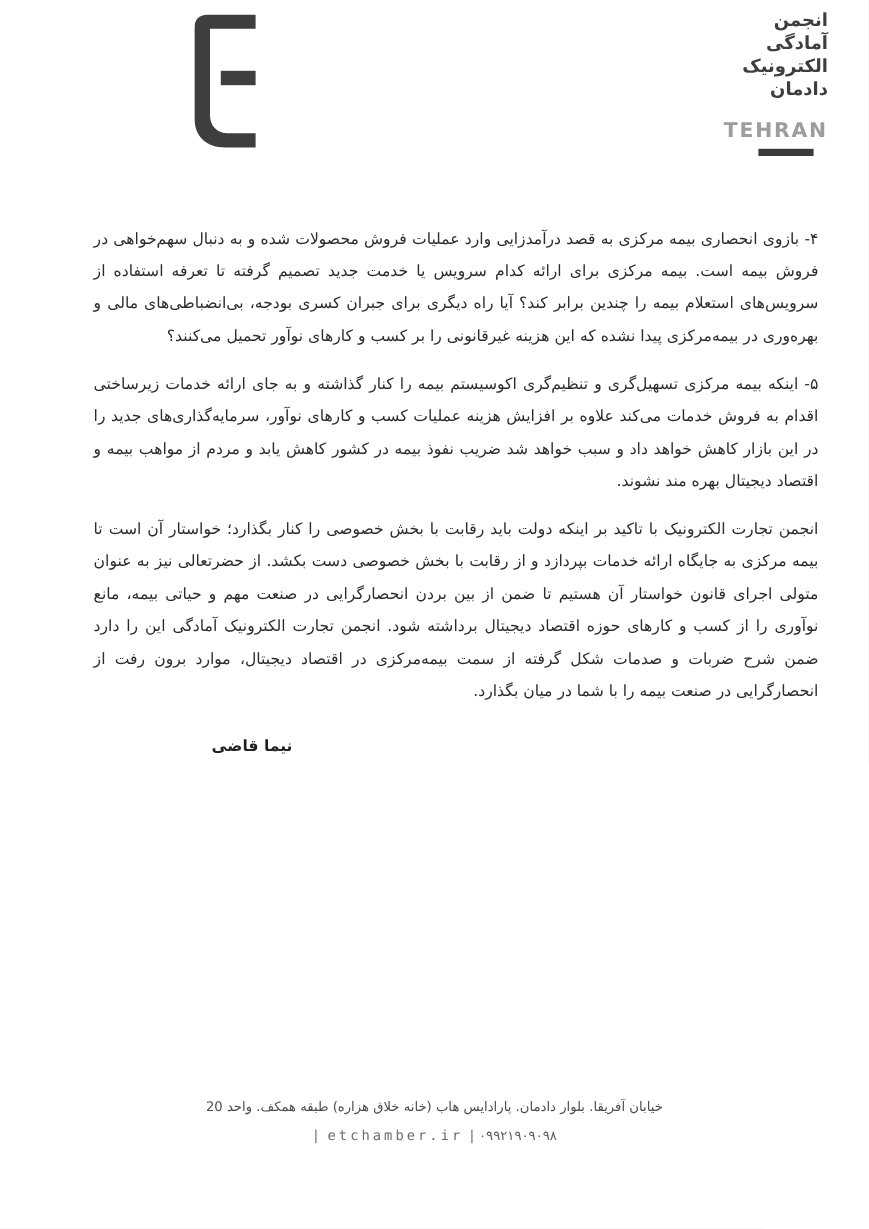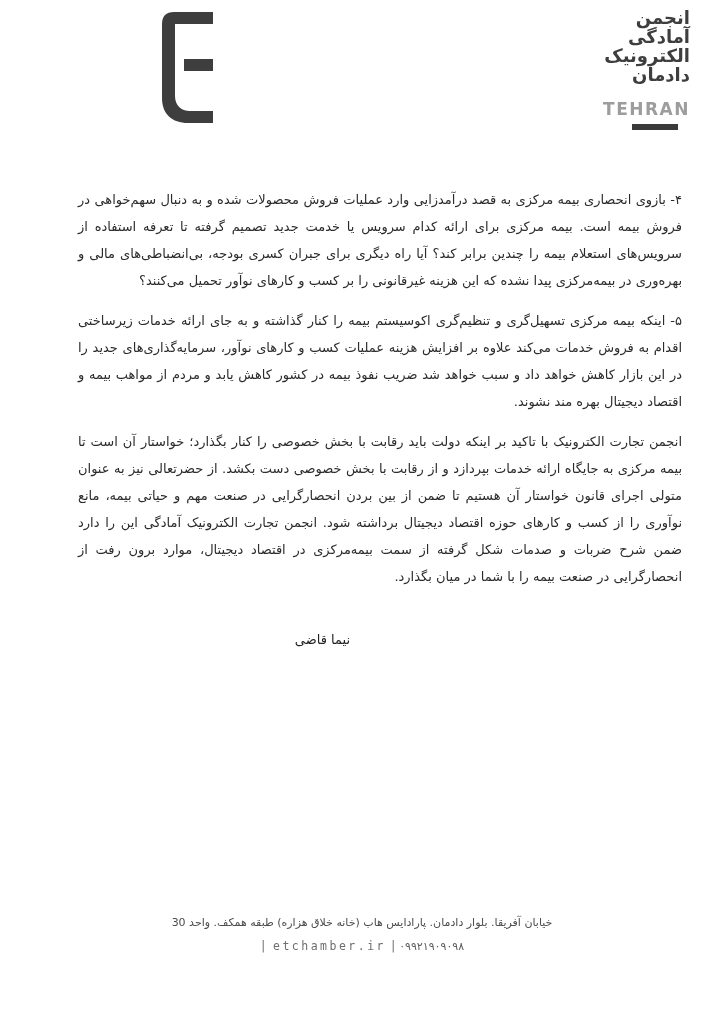--- a/index.html
+++ b/index.html
@@ -18,21 +18,21 @@
   .logo {
     position:absolute; left:162px; top:12px;
     width:52px; height:112px;
   }
   .brand {
     position:absolute; right:34px; top:8px;
     text-align:right;
     direction:rtl;
   }
   .brand .org-line {
-    font-size:18px;
+    font-size:15px;
     line-height:19px;
     font-weight:bold;
     color:#3e3e3e;
   }
   .tehran {
     direction:ltr;
     margin-top:15px;
     font-size:17px;
     font-weight:bold;
     letter-spacing:1.5px;
@@ -52,24 +52,25 @@
     text-align:justify;
     font-size:13px;
     line-height:27px;
     color:#2b2b2b;
     margin-left:36px;
   }
   .body-text p { margin:0 0 13px 0; }
 
   
   .signature {
-    position:absolute; left:70px; top:628px;
+    position:absolute; left:70px; top:611px;
     width:280px;
     direction:rtl;
-    font-weight:normal;
+    text-align:center;
+    font-weight:bold;
     color:#222222;
   }
   .sig-name  { font-size:13px; line-height:24px; }
   .sig-title { font-size:13px; line-height:24px; }
 
   
   .footer {
     position:absolute; left:0; right:0; top:914px;
     text-align:center;
   }
@@ -120,17 +121,17 @@
     <p>۴- بازوی انحصاری بیمه مرکزی به قصد درآمدزایی وارد عملیات فروش محصولات شده و به دنبال سهم‌خواهی در فروش بیمه است. بیمه مرکزی برای ارائه کدام سرویس یا خدمت جدید تصمیم گرفته تا تعرفه استفاده از سرویس‌های استعلام بیمه را چندین برابر کند؟ آیا راه دیگری برای جبران کسری بودجه، بی‌انضباطی‌های مالی و بهره‌وری در بیمه‌مرکزی پیدا نشده که این هزینه غیرقانونی را بر کسب و کارهای نوآور تحمیل می‌کنند؟</p>
     <p>۵- اینکه بیمه مرکزی تسهیل‌گری و تنظیم‌گری اکوسیستم بیمه را کنار گذاشته و به جای ارائه خدمات زیرساختی اقدام به فروش خدمات می‌کند علاوه بر افزایش هزینه عملیات کسب و کارهای نوآور، سرمایه‌گذاری‌های جدید را در این بازار کاهش خواهد داد و سبب خواهد شد ضریب نفوذ بیمه در کشور کاهش یابد و مردم از مواهب بیمه و اقتصاد دیجیتال بهره مند نشوند.</p>
     <p>انجمن تجارت الکترونیک با تاکید بر اینکه دولت باید رقابت با بخش خصوصی را کنار بگذارد؛ خواستار آن است تا بیمه مرکزی به جایگاه ارائه خدمات بپردازد و از رقابت با بخش خصوصی دست بکشد. از حضرتعالی نیز به عنوان متولی اجرای قانون خواستار آن هستیم تا ضمن از بین بردن انحصارگرایی در صنعت مهم و حیاتی بیمه، مانع نوآوری را از کسب و کارهای حوزه اقتصاد دیجیتال برداشته شود. انجمن تجارت الکترونیک آمادگی این را دارد ضمن شرح ضربات و صدمات شکل گرفته از سمت بیمه‌مرکزی در اقتصاد دیجیتال، موارد برون رفت از انحصارگرایی در صنعت بیمه را با شما در میان بگذارد.</p>
   </div>
 
   <div class="signature">
     <div class="sig-name">نیما قاضی</div>
   </div>
 
   <div class="footer">
-    <div class="footer-address">خیابان آفریقا. بلوار دادمان. پارادایس هاب (خانه خلاق هزاره) طبقه همکف. واحد 30</div>
+    <div class="footer-address">خیابان آفریقا. بلوار دادمان. پارادایس هاب (خانه خلاق هزاره) طبقه همکف. واحد 20</div>
     <div class="footer-contact"><span class="mono">|</span> <span class="mono">etchamber.ir</span> <span class="mono">|</span><span class="phone">۰۹۹۲۱۹۰۹۰۹۸</span></div>
   </div>
 
 </div>
 
 </body></html>

